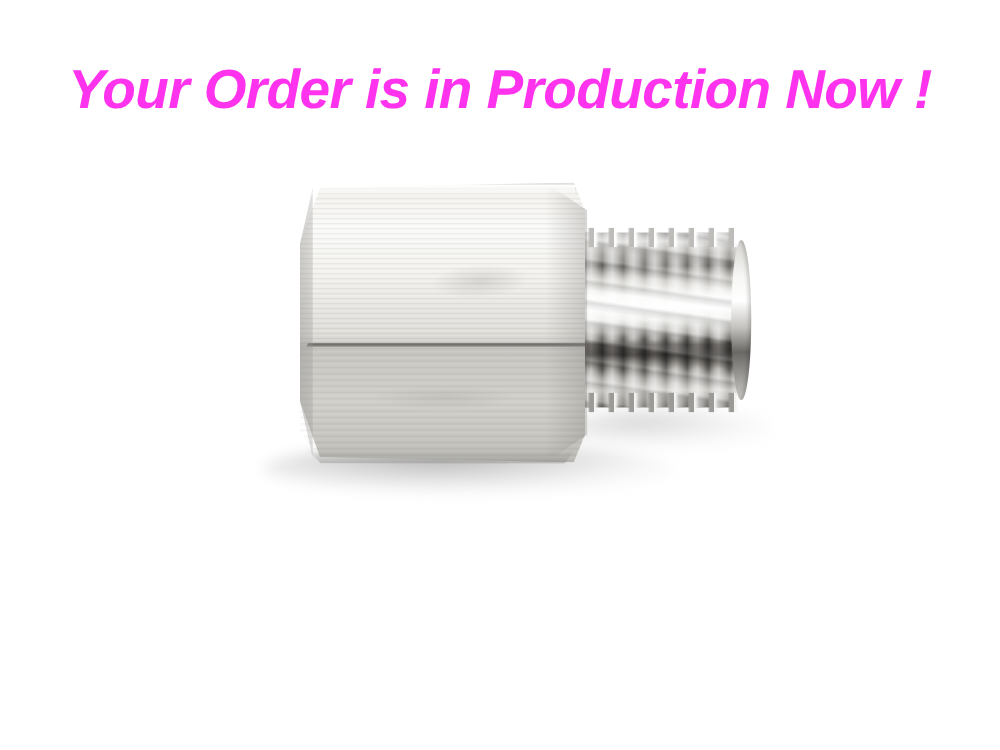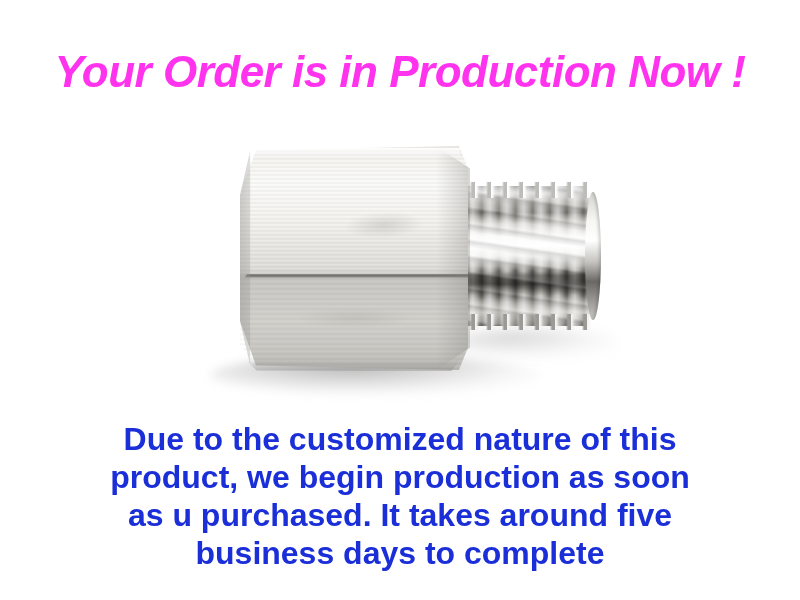--- a/index.html
+++ b/index.html
@@ -366,20 +366,14 @@
       <div class="hex-scuff-b"></div>
       <div class="hex-seam"></div>
       <div class="hex-left-shade"></div>
       <div class="hex-right-shade"></div>
       <div class="hex-top-hilite"></div>
       <div class="hex-bot-edge"></div>
 
     </div>
   </div>
 
-  <div class="body-copy">
-    <span class="line">Due to the customized nature of this</span>
-    <span class="line">product, we begin production as soon</span>
-    <span class="line">as u purchased. It takes around five</span>
-    <span class="line">business days to complete</span>
-  </div>
 
 </div>
 
 </body></html>

